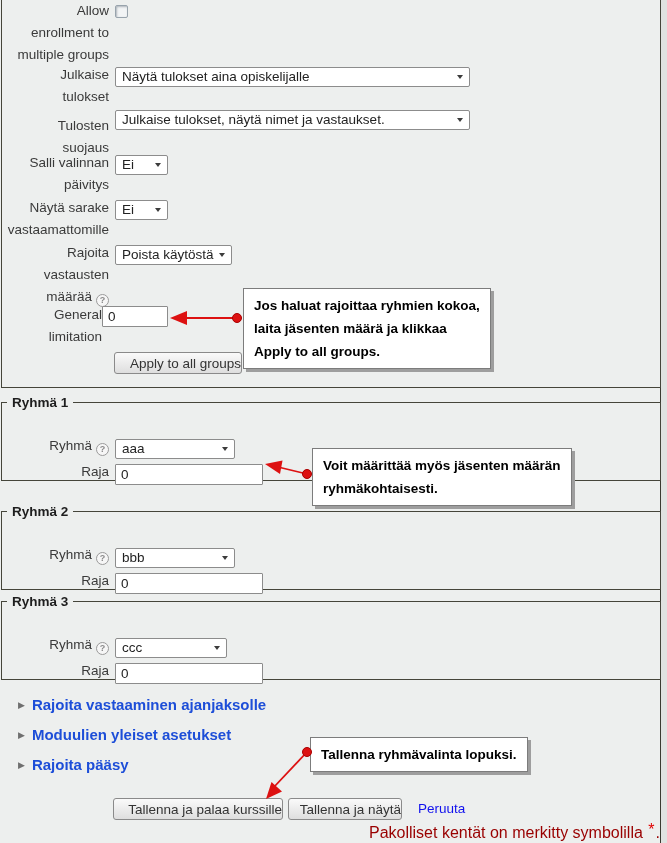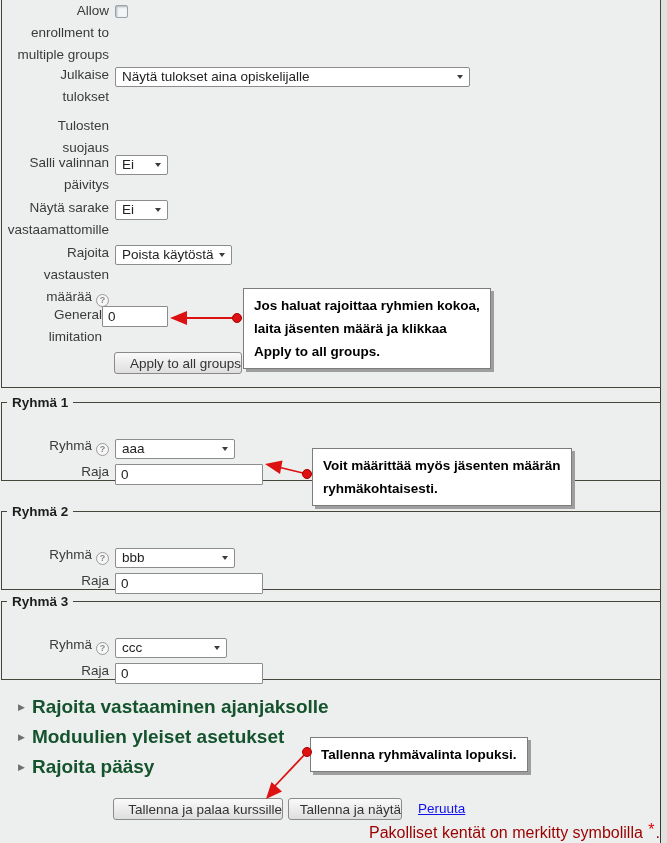--- a/index.html
+++ b/index.html
@@ -41,21 +41,21 @@
   .btn{position:absolute;height:22px;border:1px solid #8a8a8a;border-radius:3px;
        background:linear-gradient(#fafafa,#dedede);font-family:"Liberation Sans",sans-serif;
        font-size:13.5px;color:#333;text-align:right;padding:0;cursor:pointer;}
 
   .callout{position:absolute;background:#fff;border:1px solid #7c7c7c;
            box-shadow:3px 3px 0 #9e9e9e;padding:5px 10px;font-size:13.5px;font-weight:bold;
            color:#000;line-height:23px;white-space:pre-line;z-index:20;}
 
   .seclink{position:absolute;left:18px;display:flex;align-items:center;cursor:pointer;}
   .seclink .tri{font-size:9px;color:#6f6f6f;margin-right:7px;}
-  .seclink .lk{font-size:19px;font-weight:bold;color:#14532d;}
+  .seclink .lk{font-size:15px;font-weight:bold;color:#1d4ed8;}
 
   .cancel{position:absolute;font-size:13.5px;color:#1111ee;cursor:pointer;}
 
   .reqnote{position:absolute;right:7px;top:824px;font-size:16px;color:#990000;white-space:nowrap;}
   .reqnote .star{color:#e00000;position:relative;top:-3px;margin:0 1px;}
 
   svg.arrows{position:absolute;left:0;top:0;z-index:30;pointer-events:none;}
 </style>
 </head>
 <body>
@@ -74,20 +74,24 @@
 
     <div class="lbl" style="top:75px;"><span class="t">Julkaise
 tulokset</span></div>
     <div class="sel" style="left:113px;top:78px;width:355px;">
       <span class="txt">Näytä tulokset aina opiskelijalle</span>
         <span class="caret"></span>
     </div>
 
     <div class="lbl" style="top:118px;margin-top:8px;"><span class="t">Tulosten
 suojaus</span></div>
+    <div class="sel" style="left:113px;top:121px;width:355px;">
+      <span class="txt">Julkaise tulokset, näytä nimet ja vastaukset.</span>
+        <span class="caret"></span>
+    </div>
 
     <div class="lbl" style="top:163px;"><span class="t">Salli valinnan
 päivitys</span></div>
     <div class="sel" style="left:113px;top:166px;width:53px;">
       <span class="txt">Ei</span>
         <span class="caret"></span>
     </div>
 
     <div class="lbl" style="top:208px;"><span class="t">Näytä sarake
 vastaamattomille</span></div>
@@ -185,19 +189,19 @@
     </g>
     <g stroke="#dd1111" fill="#dd1111">
       <line x1="307" y1="752" x2="274" y2="787" stroke-width="1.8"></line>
       <polygon points="266,799 271.5,782 282,791.5" stroke="none"></polygon>
       <circle cx="307" cy="752" r="4.5" stroke="#aa0000" stroke-width="1"></circle>
     </g>
   </svg>
 
   <button class="btn" style="left:113px;top:798px;width:170px;"><span>Tallenna ja palaa kurssille</span></button>
   <button class="btn" style="left:288px;top:798px;width:114px;"><span>Tallenna ja näytä</span></button>
-  <span class="cancel" style="left:418px;top:801px;text-decoration:underline;">Peruuta</span>
+  <span class="cancel" style="left:418px;top:801px;">Peruuta</span>
 
   <div class="reqnote">
     <span>Pakolliset kentät on merkitty symbolilla</span><span> </span><span class="star">*</span><span>.</span>
   </div>
 
 </div>
 
 </body></html>

